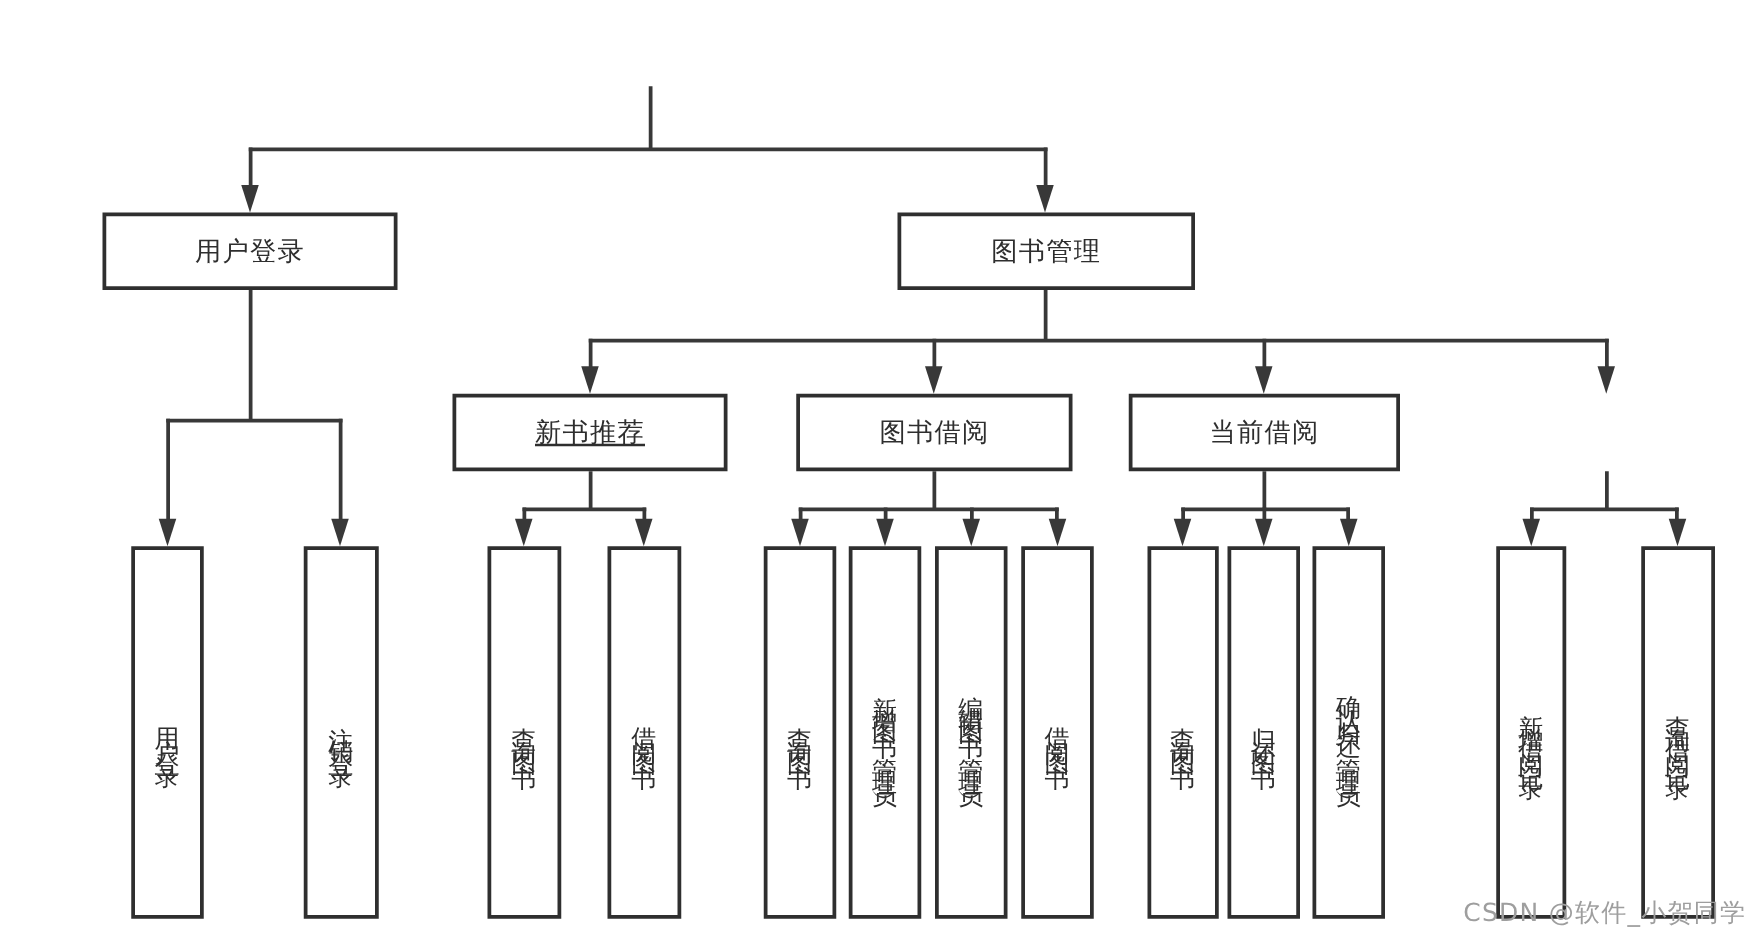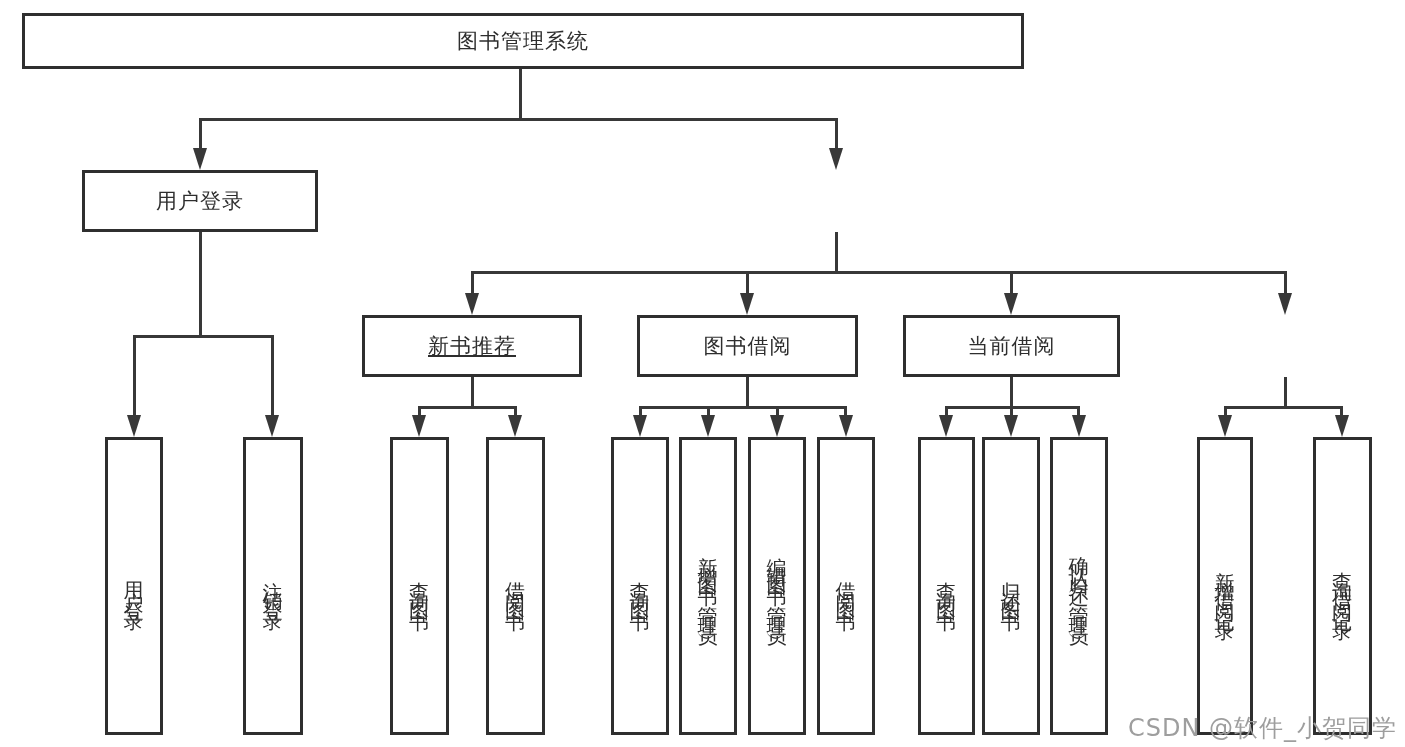--- a/index.html
+++ b/index.html
@@ -23,35 +23,35 @@
     writing-mode:vertical-rl;text-orientation:mixed;
     font-size:20px;letter-spacing:10px;line-height:1;white-space:nowrap;
   }
   .line{position:absolute;background:var(--line);}
   .arrow{
     position:absolute;width:0;height:0;
     border-left:7px solid transparent;border-right:7px solid transparent;
     border-top:22px solid var(--line);
   }
   .watermark{
-    position:absolute;right:8px;bottom:3px;font-size:24px;color:var(--wm);
+    position:absolute;right:8px;bottom:3px;font-size:20px;color:var(--wm);
     letter-spacing:1px;white-space:nowrap;z-index:5;
   }
 </style>
 </head>
 <body>
 
 <div class="canvas">
 
-  <div class="box" style="left:22px;top:13px;width:1002px;height:56px;">
-    <span>图书管理系统</span>
-  </div>
 
   <div class="box" style="left:82px;top:170px;width:236px;height:62px;">
     <span>用户登录</span>
+  </div>
+  <div class="box" style="left:718px;top:170px;width:238px;height:62px;">
+    <span>图书管理</span>
   </div>
 
   <div class="box" style="left:362px;top:315px;width:220px;height:62px;text-decoration:underline;">
     <span>新书推荐</span>
   </div>
   <div class="box" style="left:637px;top:315px;width:221px;height:62px;">
     <span>图书借阅</span>
   </div>
   <div class="box" style="left:903px;top:315px;width:217px;height:62px;text-align:center;">
     <span>当前借阅</span>

